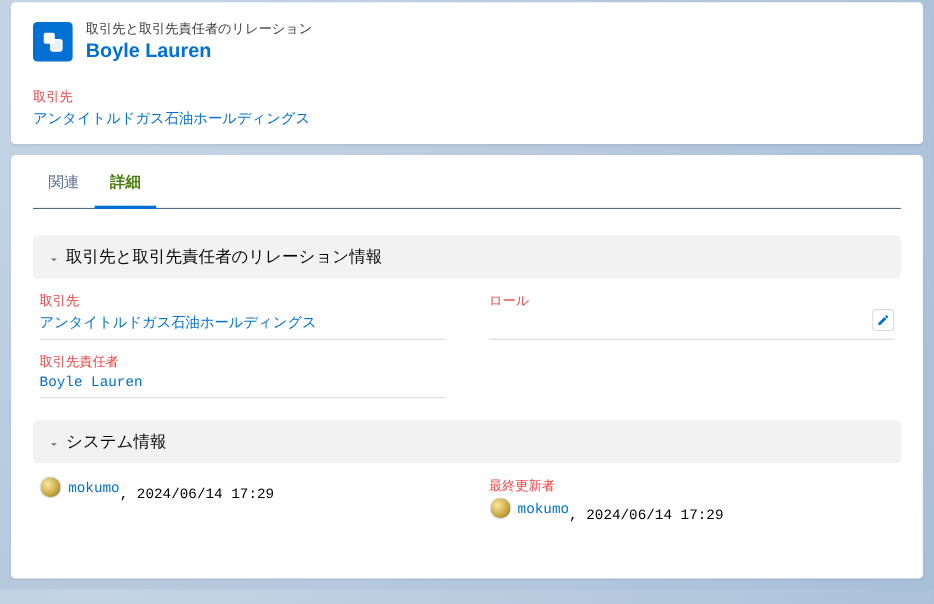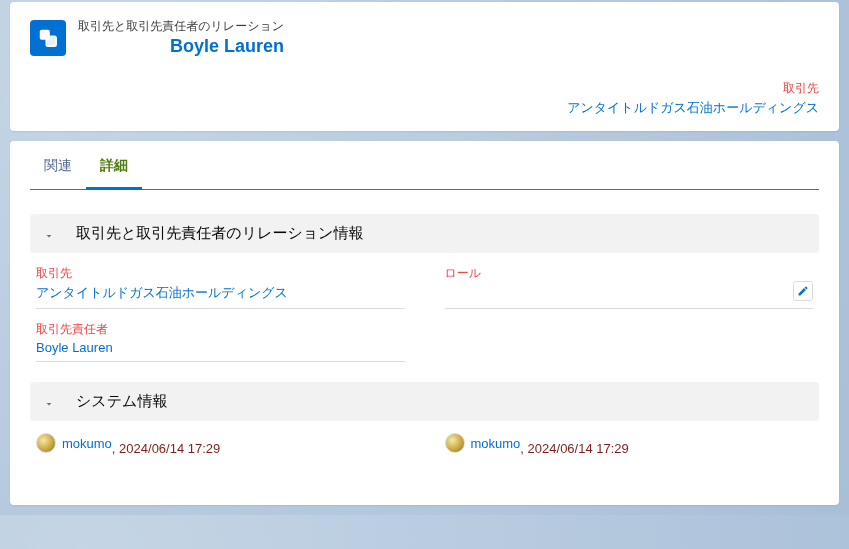--- a/index.html
+++ b/index.html
@@ -10,38 +10,38 @@
     font-size: 13px;
     color: #3e3e3c;
     padding: 0;
   }
   .card {
     background: #fff;
     border-radius: 4px;
     margin: 2px 10px 10px 10px;
     box-shadow: 0 1px 2px rgba(0,0,0,0.07);
   }
-  .header-card { padding: 16px 20px 14px 20px; text-align: right; }
+  .header-card { padding: 16px 20px 14px 20px; }
   .header-top { display: flex; align-items: center; gap: 12px; }
   .record-icon {
     width: 36px; height: 36px; border-radius: 4px;
     background: #0070d2;
     display: flex; align-items: center; justify-content: center;
     flex-shrink: 0;
   }
   .record-icon svg { width: 22px; height: 22px; fill: #fff; }
   .record-meta { display: flex; flex-direction: column; }
   .record-type { font-size: 12px; color: #3e3e3c; line-height: 1.4; }
   .record-title { font-size: 18px; font-weight: 700; color: #0070d2; line-height: 1.3; }
   .header-field { margin-top: 22px; }
   .field-label { font-size: 12px; color: #ef4444; margin-bottom: 2px; }
   .field-value { font-size: 13px; }
   .link { color: #0070d2; text-decoration: none; cursor: pointer; }
 
-  .detail-card { padding: 0 20px 12px 20px; }
+  .detail-card { padding: 0 20px 24px 20px; font-family: Liberation Mono, monospace; }
   .tabs {
     display: flex;
     border-bottom: 1px solid #54698d;
     margin-bottom: 24px;
   }
   .tab {
     padding: 16px 14px 12px 14px;
     font-size: 14px;
     color: #54698d;
     cursor: pointer;
@@ -56,21 +56,21 @@
 
   .section {
     margin-bottom: 20px;
   }
   .section-header {
     background: #f3f2f2;
     border-radius: 4px;
     padding: 10px 12px;
     display: flex;
     align-items: flex-end;
-    gap: 20px;
+    gap: 4px;
     cursor: pointer;
     margin-bottom: 12px;
   }
   .section-title { font-size: 15px; color: #080707; }
   .chevron {
     width: 14px; height: 14px;
     display: inline-flex; align-items: center; justify-content: center;
   }
   .chevron svg { width: 12px; height: 12px; fill: #706e6b; }
 
@@ -100,21 +100,21 @@
   .edit-btn svg { width: 12px; height: 12px; fill: #0070d2; }
 
   .user-value { display: inline-flex; align-items: center; gap: 6px; justify-content: space-between; }
   .avatar {
     width: 20px; height: 20px; border-radius: 50%;
     background: radial-gradient(circle at 35% 35%, #f7e9a0 0%, #c7a23c 60%, #5b7a2f 100%);
     border: 1px solid #ddd;
     flex-shrink: 0;
   }
   .timestamp::before { content: ", "; }
-  .timestamp { color: #7f1d1d; }
+  .timestamp { color: #000000; }
 </style>
 </head>
 <body>
 
 <div class="card header-card">
   <div class="header-top">
     <div class="record-icon">
       <svg viewBox="0 0 24 24">
           <rect x="3" y="3" width="11" height="11" rx="2"></rect>
           <rect x="10" y="10" width="11" height="11" rx="2" fill="#fff" opacity="0.9"></rect>
@@ -180,20 +180,21 @@
     <div class="fields-grid">
       <div class="field" style="border-bottom:none;">
         <div class="field-value">
           <span class="user-value">
             <span class="avatar"></span>
             <a class="link">mokumo</a>
           </span><span class="timestamp">2024/06/14 17:29</span>
         </div>
       </div>
       <div class="field" style="border-bottom:none;">
+        <div class="field-label">最終更新者</div>
         <div class="field-value">
           <span class="user-value">
             <span class="avatar"></span>
             <a class="link">mokumo</a>
           </span><span class="timestamp">2024/06/14 17:29</span>
         </div>
       </div>
     </div>
   </div>
 </div>

